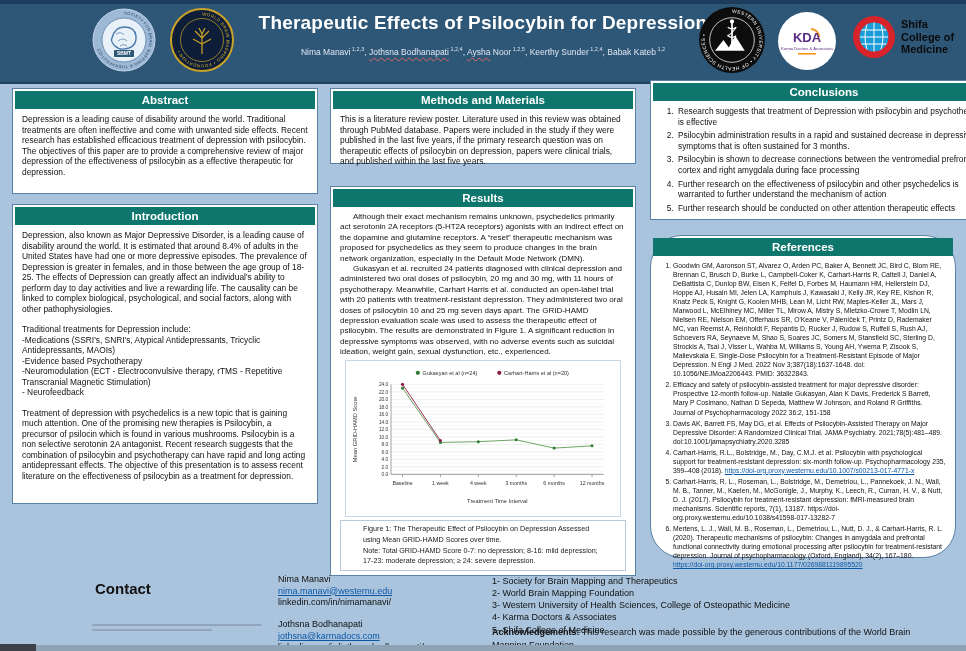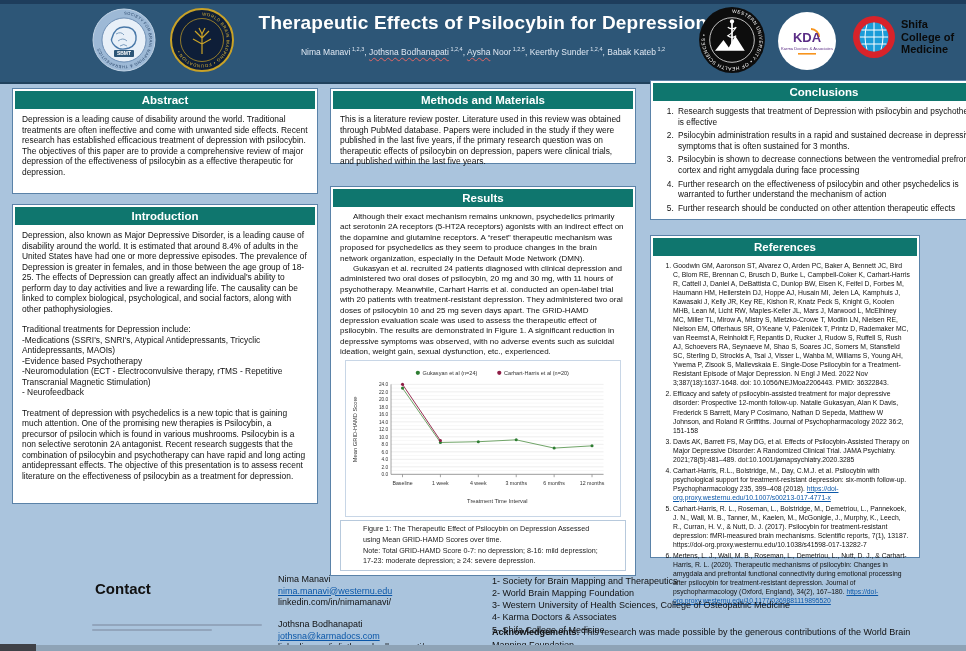--- a/index.html
+++ b/index.html
@@ -235,21 +235,21 @@
       <ol class="clist">
           <li>Research suggests that treatment of Depression with psilocybin and psychotherapy is effective</li>
           <li>Psilocybin administration results in a rapid and sustained decrease in depressive symptoms that is often sustained for 3 months.</li>
           <li>Psilocybin is shown to decrease connections between the ventromedial prefrontal cortex and right amygdala during face processing</li>
           <li>Further research on the effectiveness of psilocybin and other psychedelics is warranted to further understand the mechanism of action</li>
           <li>Further research should be conducted on other attention therapeutic effects</li>
         </ol>
     </div>
   </div>
 
-  <div class="box" style="left:650px;top:235px;width:270px;height:323px;">
+  <div class="box" style="left:650px;top:235px;width:306px;height:323px;border-radius:32px;">
     <div class="box-bar">References</div>
     <div class="box-body">
       <ol class="rlist">
           <li>Goodwin GM, Aaronson ST, Alvarez O, Arden PC, Baker A, Bennett JC, Bird C, Blom RE, Brennan C, Brusch D, Burke L, Campbell-Coker K, Carhart-Harris R, Cattell J, Daniel A, DeBattista C, Dunlop BW, Eisen K, Feifel D, Forbes M, Haumann HM, Hellerstein DJ, Hoppe AJ, Husain MI, Jelen LA, Kamphuis J, Kawasaki J, Kelly JR, Key RE, Kishon R, Knatz Peck S, Knight G, Koolen MHB, Lean M, Licht RW, Maples-Keller JL, Mars J, Marwood L, McElhiney MC, Miller TL, Mirow A, Mistry S, Mletzko-Crowe T, Modlin LN, Nielsen RE, Nielson EM, Offerhaus SR, O'Keane V, Páleníček T, Printz D, Rademaker MC, van Reemst A, Reinholdt F, Repantis D, Rucker J, Rudow S, Ruffell S, Rush AJ, Schoevers RA, Seynaeve M, Shao S, Soares JC, Somers M, Stansfield SC, Sterling D, Strockis A, Tsai J, Visser L, Wahba M, Williams S, Young AH, Ywema P, Zisook S, Malievskaia E. Single-Dose Psilocybin for a Treatment-Resistant Episode of Major Depression. N Engl J Med. 2022 Nov 3;387(18):1637-1648. doi: 10.1056/NEJMoa2206443. PMID: 36322843.</li>
           <li>Efficacy and safety of psilocybin-assisted treatment for major depressive disorder: Prospective 12-month follow-up. Natalie Gukasyan, Alan K Davis, Frederick S Barrett, Mary P Cosimano, Nathan D Sepeda, Matthew W Johnson, and Roland R Griffiths. Journal of Psychopharmacology 2022 36:2, 151-158</li>
           <li>Davis AK, Barrett FS, May DG, et al. Effects of Psilocybin-Assisted Therapy on Major Depressive Disorder: A Randomized Clinical Trial. JAMA Psychiatry. 2021;78(5):481–489. doi:10.1001/jamapsychiatry.2020.3285</li>
           <li>Carhart-Harris, R.L., Bolstridge, M., Day, C.M.J. et al. Psilocybin with psychological support for treatment-resistant depression: six-month follow-up. Psychopharmacology 235, 399–408 (2018). <a class="link" href="#">https://doi-org.proxy.westernu.edu/10.1007/s00213-017-4771-x</a></li>
           <li>Carhart-Harris, R. L., Roseman, L., Bolstridge, M., Demetriou, L., Pannekoek, J. N., Wall, M. B., Tanner, M., Kaelen, M., McGonigle, J., Murphy, K., Leech, R., Curran, H. V., &amp; Nutt, D. J. (2017). Psilocybin for treatment-resistant depression: fMRI-measured brain mechanisms. Scientific reports, 7(1), 13187. https://doi-org.proxy.westernu.edu/10.1038/s41598-017-13282-7</li>
           <li>Mertens, L. J., Wall, M. B., Roseman, L., Demetriou, L., Nutt, D. J., &amp; Carhart-Harris, R. L. (2020). Therapeutic mechanisms of psilocybin: Changes in amygdala and prefrontal functional connectivity during emotional processing after psilocybin for treatment-resistant depression. Journal of psychopharmacology (Oxford, England), 34(2), 167–180. <a class="link" href="#">https://doi-org.proxy.westernu.edu/10.1177/0269881119895520</a></li>
         </ol>

